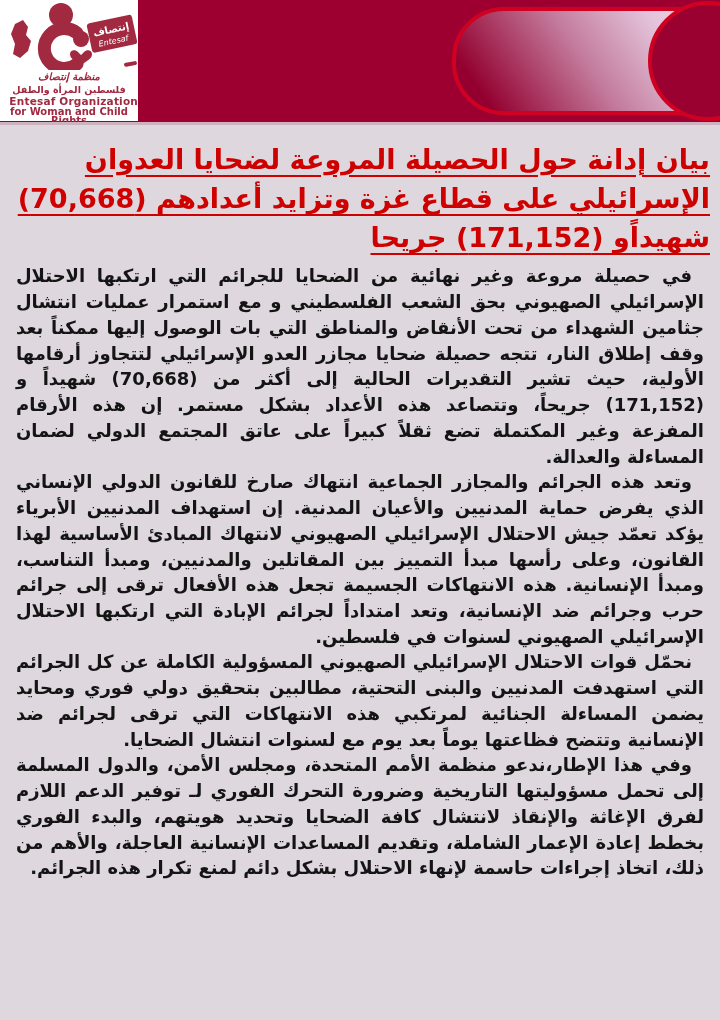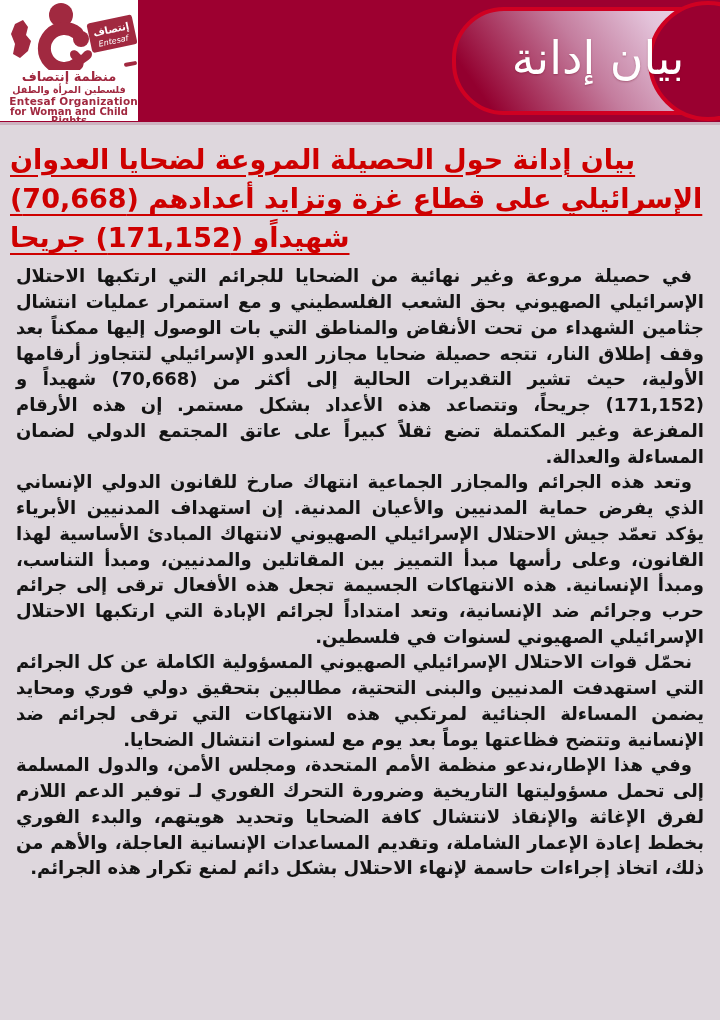--- a/index.html
+++ b/index.html
@@ -23,21 +23,21 @@
   }
   .logo-box {
     position: absolute;
     left: 0; top: 0;
     width: 138px; height: 121px;
     background: #ffffff;
     text-align: center;
     z-index: 3;
   }
   .logo-box svg { display: block; margin: 2px auto 0 auto; }
-  .logo-ar1 { color: #a12940; font-weight: bold; font-size: 13px; line-height: 14px; direction: rtl; }
+  .logo-ar1 { color: #a12940; font-weight: bold; font-size: 10px; line-height: 14px; direction: rtl; font-style: italic; }
   .logo-ar2 { color: #a12940; font-weight: bold; font-size: 9.5px; line-height: 11px; direction: rtl; }
   .logo-en1 { color: #a12940; font-weight: bold; font-size: 10.5px; line-height: 12px; letter-spacing: 0.2px; text-align: right; }
   .logo-en2 { color: #a12940; font-weight: bold; font-size: 10px; line-height: 9px; }
 
   .pill {
     position: absolute;
     left: 452px; top: 7px;
     width: 300px; height: 100px;
     border: 4px solid #cf0022;
     border-radius: 52px;
@@ -65,21 +65,21 @@
     padding-right: 16px;
     padding-bottom: 6px;
     text-shadow: 0 1px 2px rgba(100,0,30,0.35);
     z-index: 2;
   }
 
   
   .doc { direction: rtl; }
   .title {
     margin: 15px 10px 6px 10px;
-    text-align: left;
+    text-align: right;
     color: #ce0000;
     font-size: 27px;
     font-weight: bold;
     line-height: 1.45;
     text-decoration: underline;
     text-underline-offset: 6px;
   }
   .para {
     margin: 0 16px;
     color: #141414;
@@ -119,21 +119,20 @@
         <rect x="123" y="60" width="13" height="4" rx="2" transform="rotate(-10 129 62)" fill="#a12940"></rect>
       </svg>
       <div class="logo-ar1">منظمة إنتصاف</div>
       <div class="logo-ar2">فلسطين المرأة والطفل</div>
       <div class="logo-en1">Entesaf Organization</div>
       <div class="logo-en2">for Woman and Child Rights</div>
     </div>
 
     <div class="pill">
       <div class="pill-circle"></div>
-      <span class="pill-text">بيان إدانة</span>
     </div>
   </div>
 
   <div class="doc">
     <h1 class="title">بيان إدانة حول الحصيلة المروعة لضحايا العدوان الإسرائيلي على قطاع غزة وتزايد أعدادهم (70,668) شهيداًو (171,152) جريحا</h1>
 
     <p class="para">في حصيلة مروعة وغير نهائية من الضحايا للجرائم التي ارتكبها الاحتلال الإسرائيلي الصهيوني بحق الشعب الفلسطيني و مع استمرار عمليات انتشال جثامين الشهداء من تحت الأنقاض والمناطق التي بات الوصول إليها ممكناً بعد وقف إطلاق النار، تتجه حصيلة ضحايا مجازر العدو الإسرائيلي لتتجاوز أرقامها الأولية، حيث تشير التقديرات الحالية إلى أكثر من (70,668) شهيداً و (171,152) جريحاً، وتتصاعد هذه الأعداد بشكل مستمر. إن هذه الأرقام المفزعة وغير المكتملة تضع ثقلاً كبيراً على عاتق المجتمع الدولي لضمان المساءلة والعدالة.</p>
     <p class="para">وتعد هذه الجرائم والمجازر الجماعية انتهاك صارخ للقانون الدولي الإنساني الذي يفرض حماية المدنيين والأعيان المدنية. إن استهداف المدنيين الأبرياء يؤكد تعمّد جيش الاحتلال الإسرائيلي الصهيوني لانتهاك المبادئ الأساسية لهذا القانون، وعلى رأسها مبدأ التمييز بين المقاتلين والمدنيين، ومبدأ التناسب، ومبدأ الإنسانية. هذه الانتهاكات الجسيمة تجعل هذه الأفعال ترقى إلى جرائم حرب وجرائم ضد الإنسانية، وتعد امتداداً لجرائم الإبادة التي ارتكبها الاحتلال الإسرائيلي الصهيوني لسنوات في فلسطين.</p>
     <p class="para">نحمّل قوات الاحتلال الإسرائيلي الصهيوني المسؤولية الكاملة عن كل الجرائم التي استهدفت المدنيين والبنى التحتية، مطالبين بتحقيق دولي فوري ومحايد يضمن المساءلة الجنائية لمرتكبي هذه الانتهاكات التي ترقى لجرائم ضد الإنسانية وتتضح فظاعتها يوماً بعد يوم مع لسنوات انتشال الضحايا.</p>
     <p class="para">وفي هذا الإطار،ندعو منظمة الأمم المتحدة، ومجلس الأمن، والدول المسلمة إلى تحمل مسؤوليتها التاريخية وضرورة التحرك الفوري لـ توفير الدعم اللازم لفرق الإغاثة والإنقاذ لانتشال كافة الضحايا وتحديد هويتهم، والبدء الفوري بخطط إعادة الإعمار الشاملة، وتقديم المساعدات الإنسانية العاجلة، والأهم من ذلك، اتخاذ إجراءات حاسمة لإنهاء الاحتلال بشكل دائم لمنع تكرار هذه الجرائم.</p>

